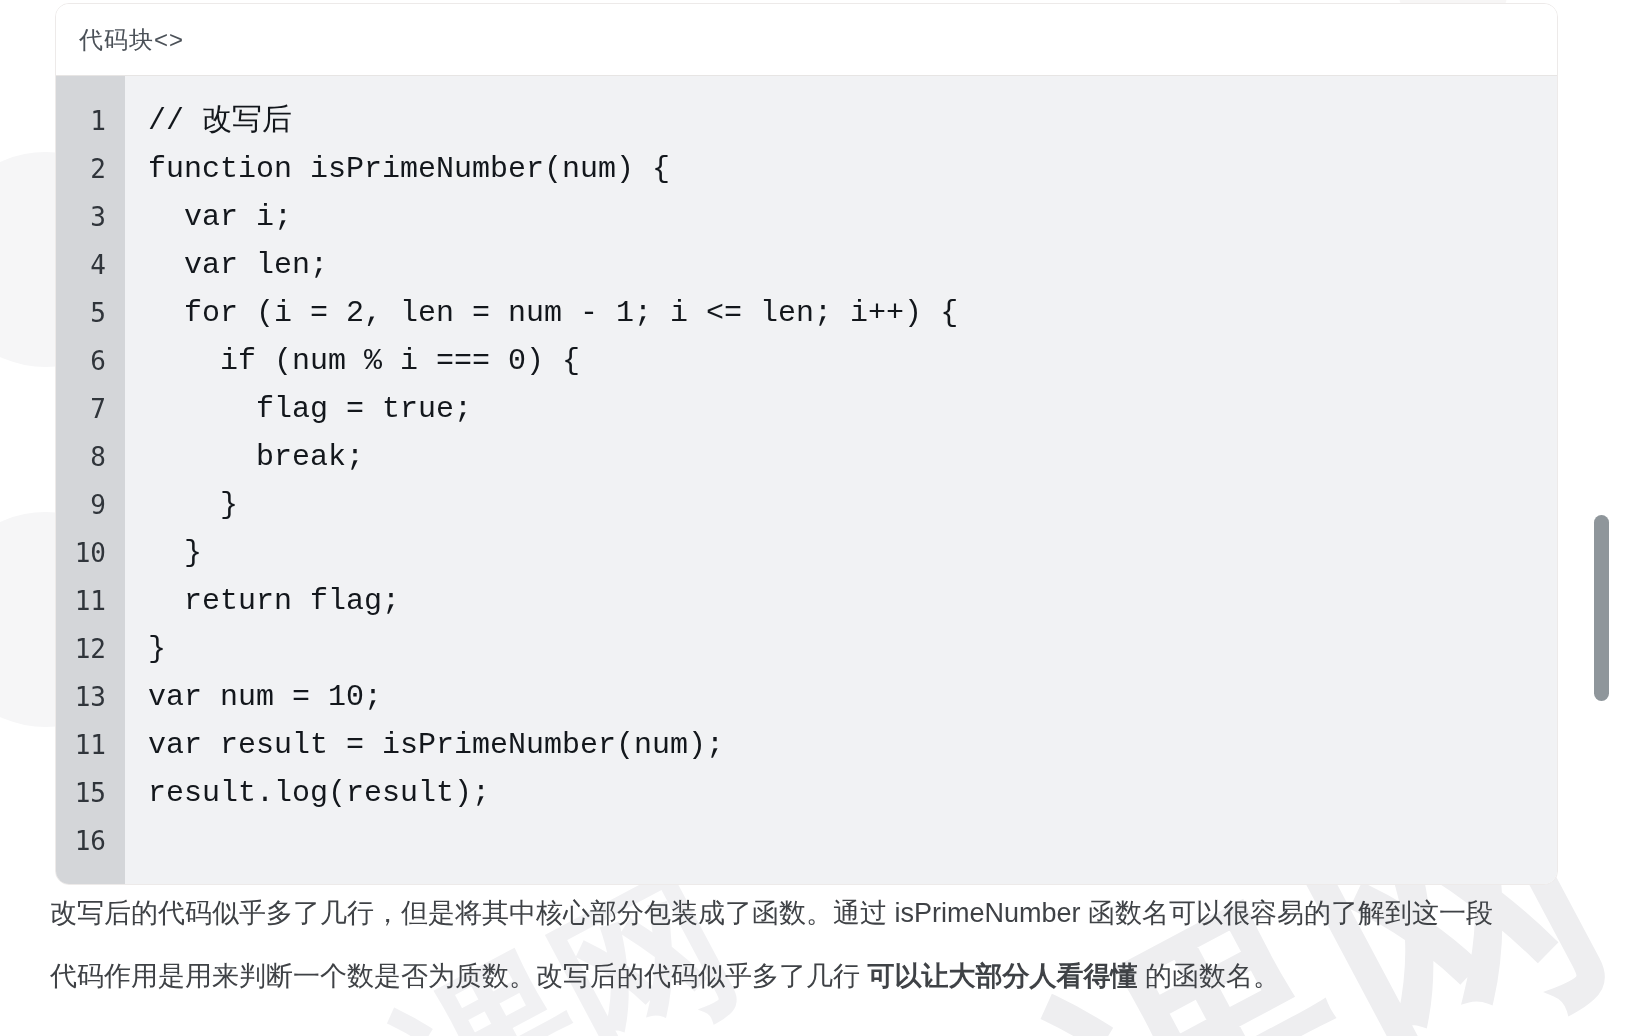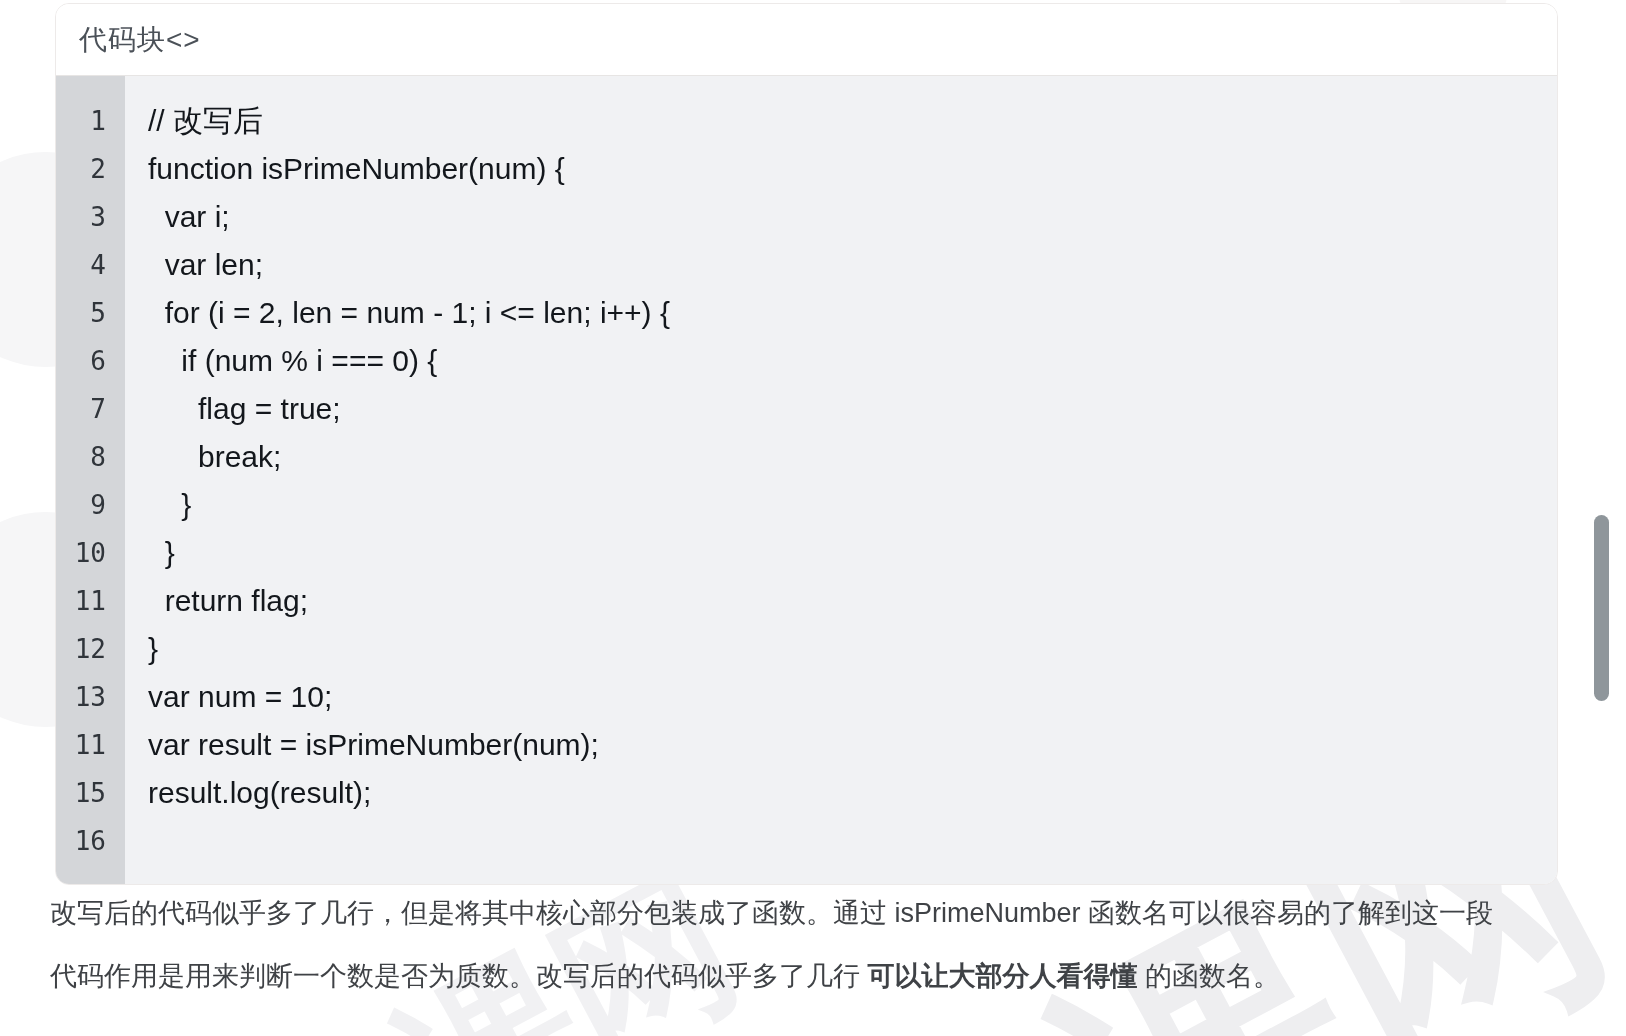--- a/index.html
+++ b/index.html
@@ -38,21 +38,21 @@
   }
   .card-header {
     height: 72px;
     background: #ffffff;
     border-bottom: 1px solid #e7e5e4;
     display: flex;
     align-items: center;
     padding-left: 23px;
   }
   .card-title {
-    font-size: 28px;
+    font-size: 24px;
     color: #4b5158;
     letter-spacing: 1px;
   }
   .code-area {
     display: flex;
     height: 808px;
     box-shadow: inset 0 7px 7px -7px rgba(40,50,60,0.10);
   }
   .gutter {
     width: 69px;
@@ -68,21 +68,21 @@
     text-align: right;
     padding-right: 19px;
   }
   .code-col {
     flex: 1;
     background: #f1f2f4;
     padding: 21px 10px 0 23px;
     overflow: hidden;
   }
   .code-col .cl {
-    font-family: Liberation Sans, sans-serif;
+    font-family: Liberation Mono, monospace;
     font-size: 30px;
     line-height: 48px;
     color: #13171c;
     white-space: pre;
   }
 
   
   .paragraph {
     position: absolute; z-index: 1;
     left: 50px; top: 882px;

